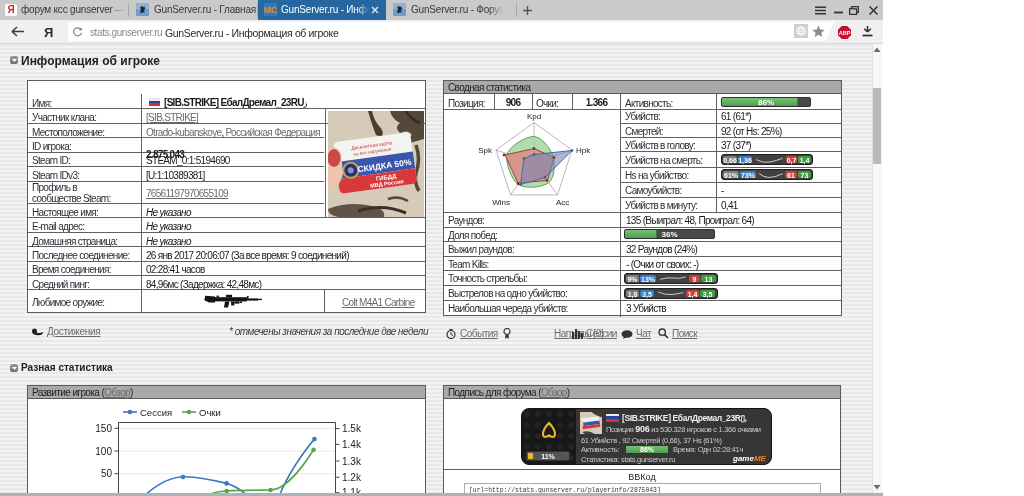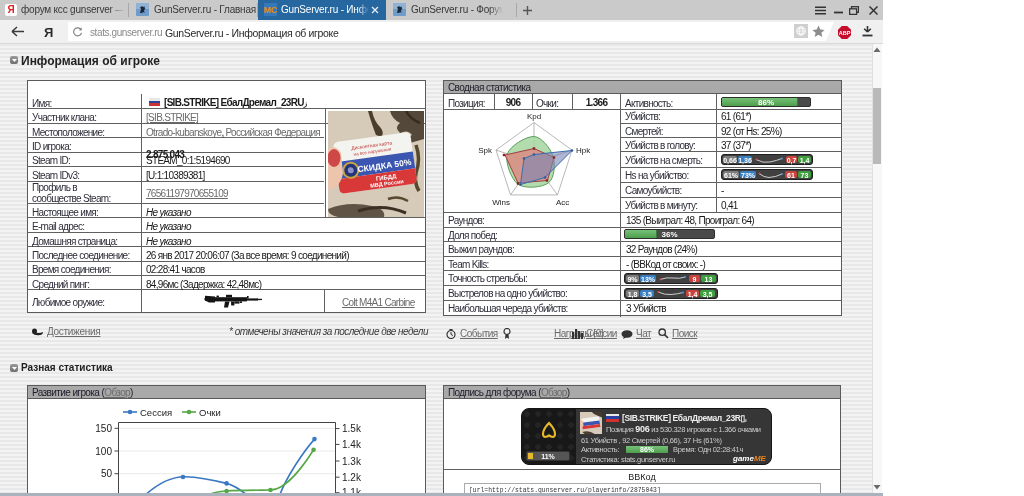--- a/index.html
+++ b/index.html
@@ -485,21 +485,21 @@
     <div class="lbl" style="left:4px;top:177.5px;">Team Kills:</div>
     <div class="lbl" style="left:4px;top:192px;">Точность стрельбы:</div>
     <div class="lbl" style="left:4px;top:207px;">Выстрелов на одно убийство:</div>
     <div class="lbl" style="left:4px;top:222px;">Наибольшая череда убийств:</div>
     <div class="val" style="left:182px;top:134px;">135 (Выиграл: 48, Проиграл: 64)</div>
     <div class="pbar" style="left:180px;top:147.5px;width:91px;">
       <div class="pfill" style="width:36%;"></div>
         <div class="ptxt">36%</div>
     </div>
     <div class="val" style="left:182px;top:163px;">32 Раундов (24%)</div>
-    <div class="val" style="left:182px;top:177.5px;">- (ВВКод от своих: -)</div>
+    <div class="val" style="left:182px;top:177.5px;">- (Очки от своих: -)</div>
     <div class="bbox" style="left:180px;top:191.5px;width:94px;">
       <div class="bdg bgrey" style="left:1px;width:13px;">9%</div>
       <div class="bdg bblue" style="left:15px;width:16px;">13%</div>
       <svg class="abs" style="left:34px;top:1.5px;" width="28" height="7">
           <path d="M1 4.5 Q8 2 14 3 Q21 4 26 2" stroke="#ddd" stroke-width="0.9" fill="none"></path>
           <circle cx="1.5" cy="4.5" r="1.1" fill="#d05050"></circle>
           <circle cx="26" cy="2" r="1.1" fill="#5090d0"></circle>
         </svg>
       <div class="bdg bred" style="left:64px;width:11px;">9</div>
       <div class="bdg bgreen" style="left:76px;width:15px;">13</div>

